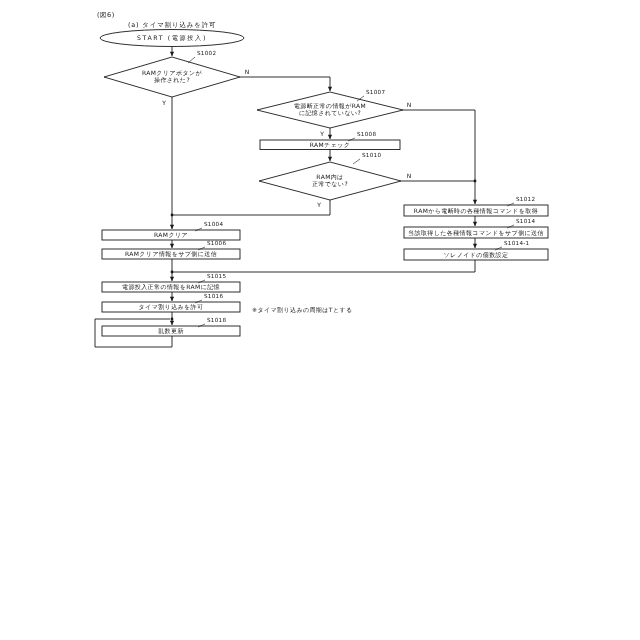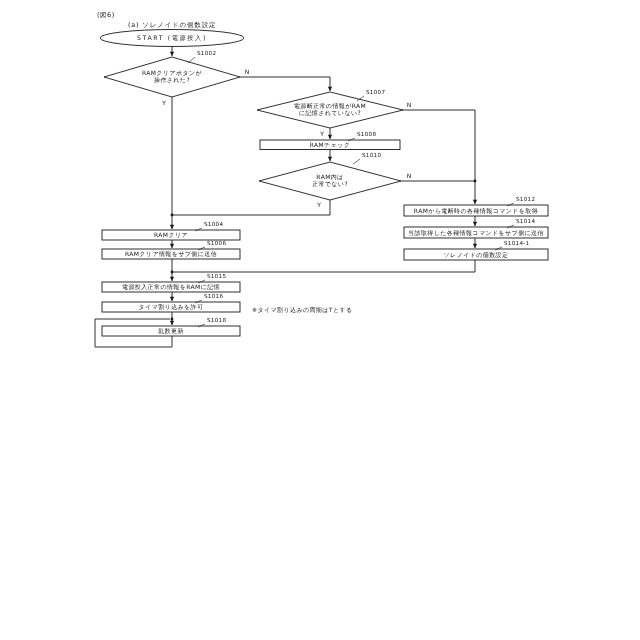--- a/index.html
+++ b/index.html
@@ -16,21 +16,21 @@
   .node-text{font-size:6px;letter-spacing:.4px;}
   .start-text{font-size:6.2px;letter-spacing:1.6px;}
   .step-text{font-size:5.6px;letter-spacing:.3px;}
   .branch-text{font-size:6px;}
 </style>
 </head>
 <body>
 
 <div class="canvas">
   <div class="fig-label">(図6)</div>
-  <div class="fig-title">(a) ソレノイドの個数設定</div>
+  <div class="fig-title">(a) タイマ割り込みを許可</div>
   <svg id="chart" width="640" height="640" viewBox="0 0 640 640">
       <polyline points="172,46.5 172,56" fill="none" stroke="#1a1a1a" stroke-width="0.9"></polyline>
       <polygon points="169.9,51.8 174.1,51.8 172,56" fill="#1a1a1a"></polygon>
       <polyline points="240,77 330,77 330,91" fill="none" stroke="#1a1a1a" stroke-width="0.9"></polyline>
       <polygon points="327.9,86.8 332.1,86.8 330,91" fill="#1a1a1a"></polygon>
       <text x="247" y="74" text-anchor="middle" class="branch-text">N</text>
       <polyline points="172,97 172,229" fill="none" stroke="#1a1a1a" stroke-width="0.9"></polyline>
       <polygon points="169.9,224.8 174.1,224.8 172,229" fill="#1a1a1a"></polygon>
       <text x="164" y="105" text-anchor="middle" class="branch-text">Y</text>
       <polyline points="330,128 330,139" fill="none" stroke="#1a1a1a" stroke-width="0.9"></polyline>

